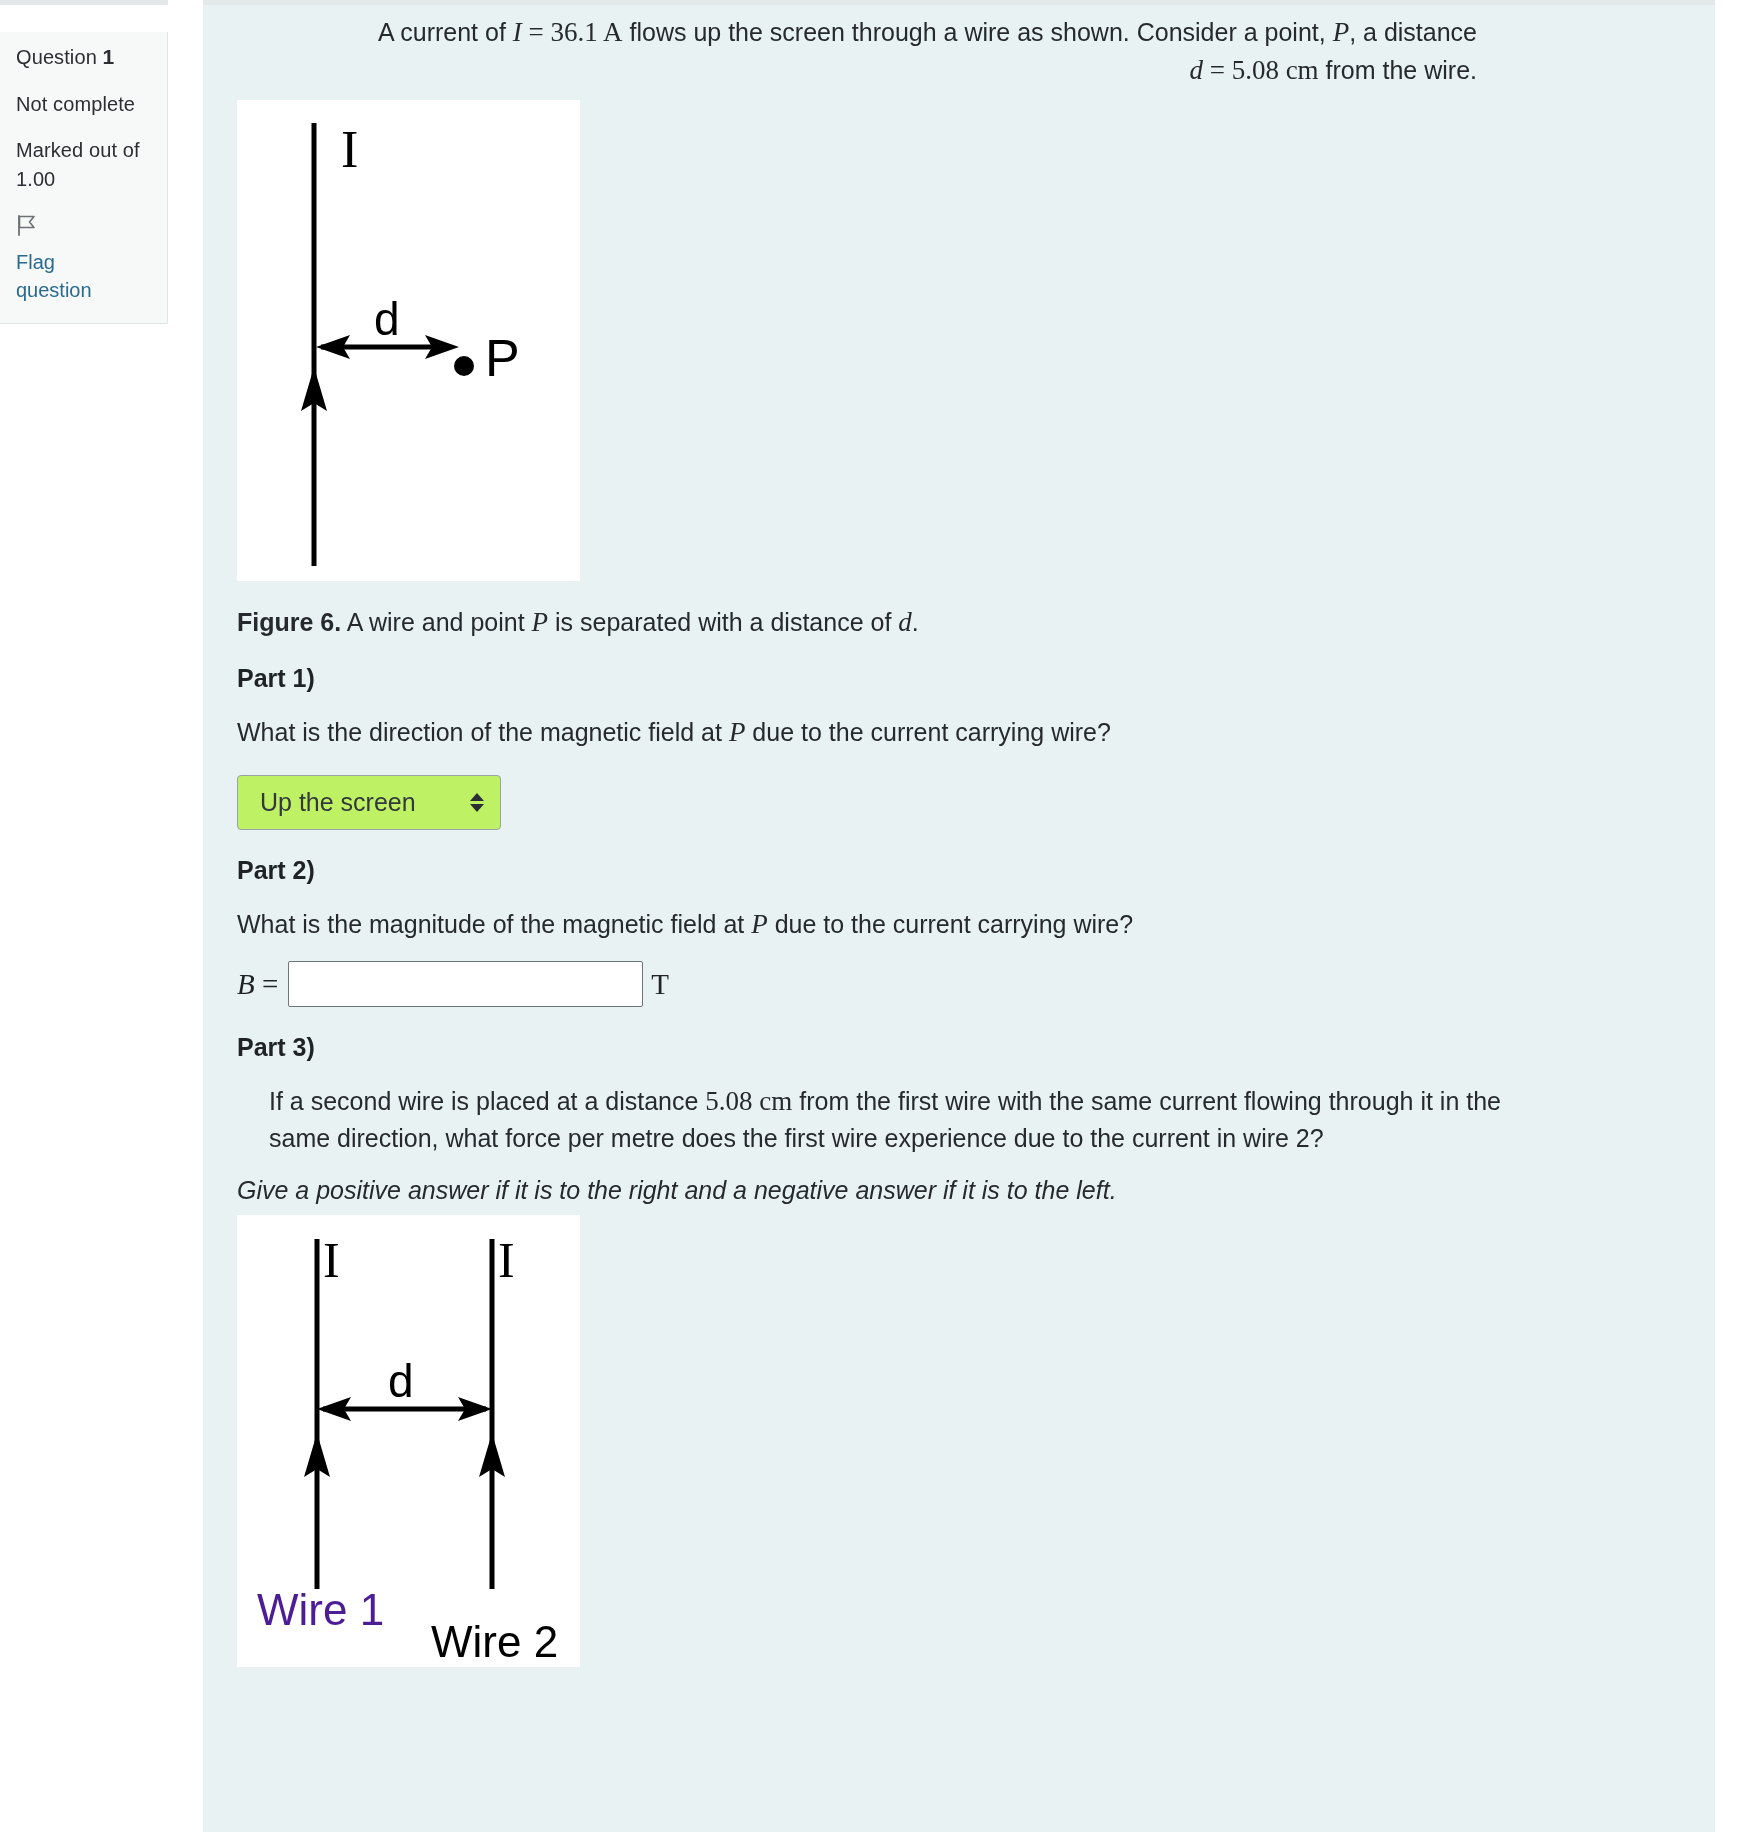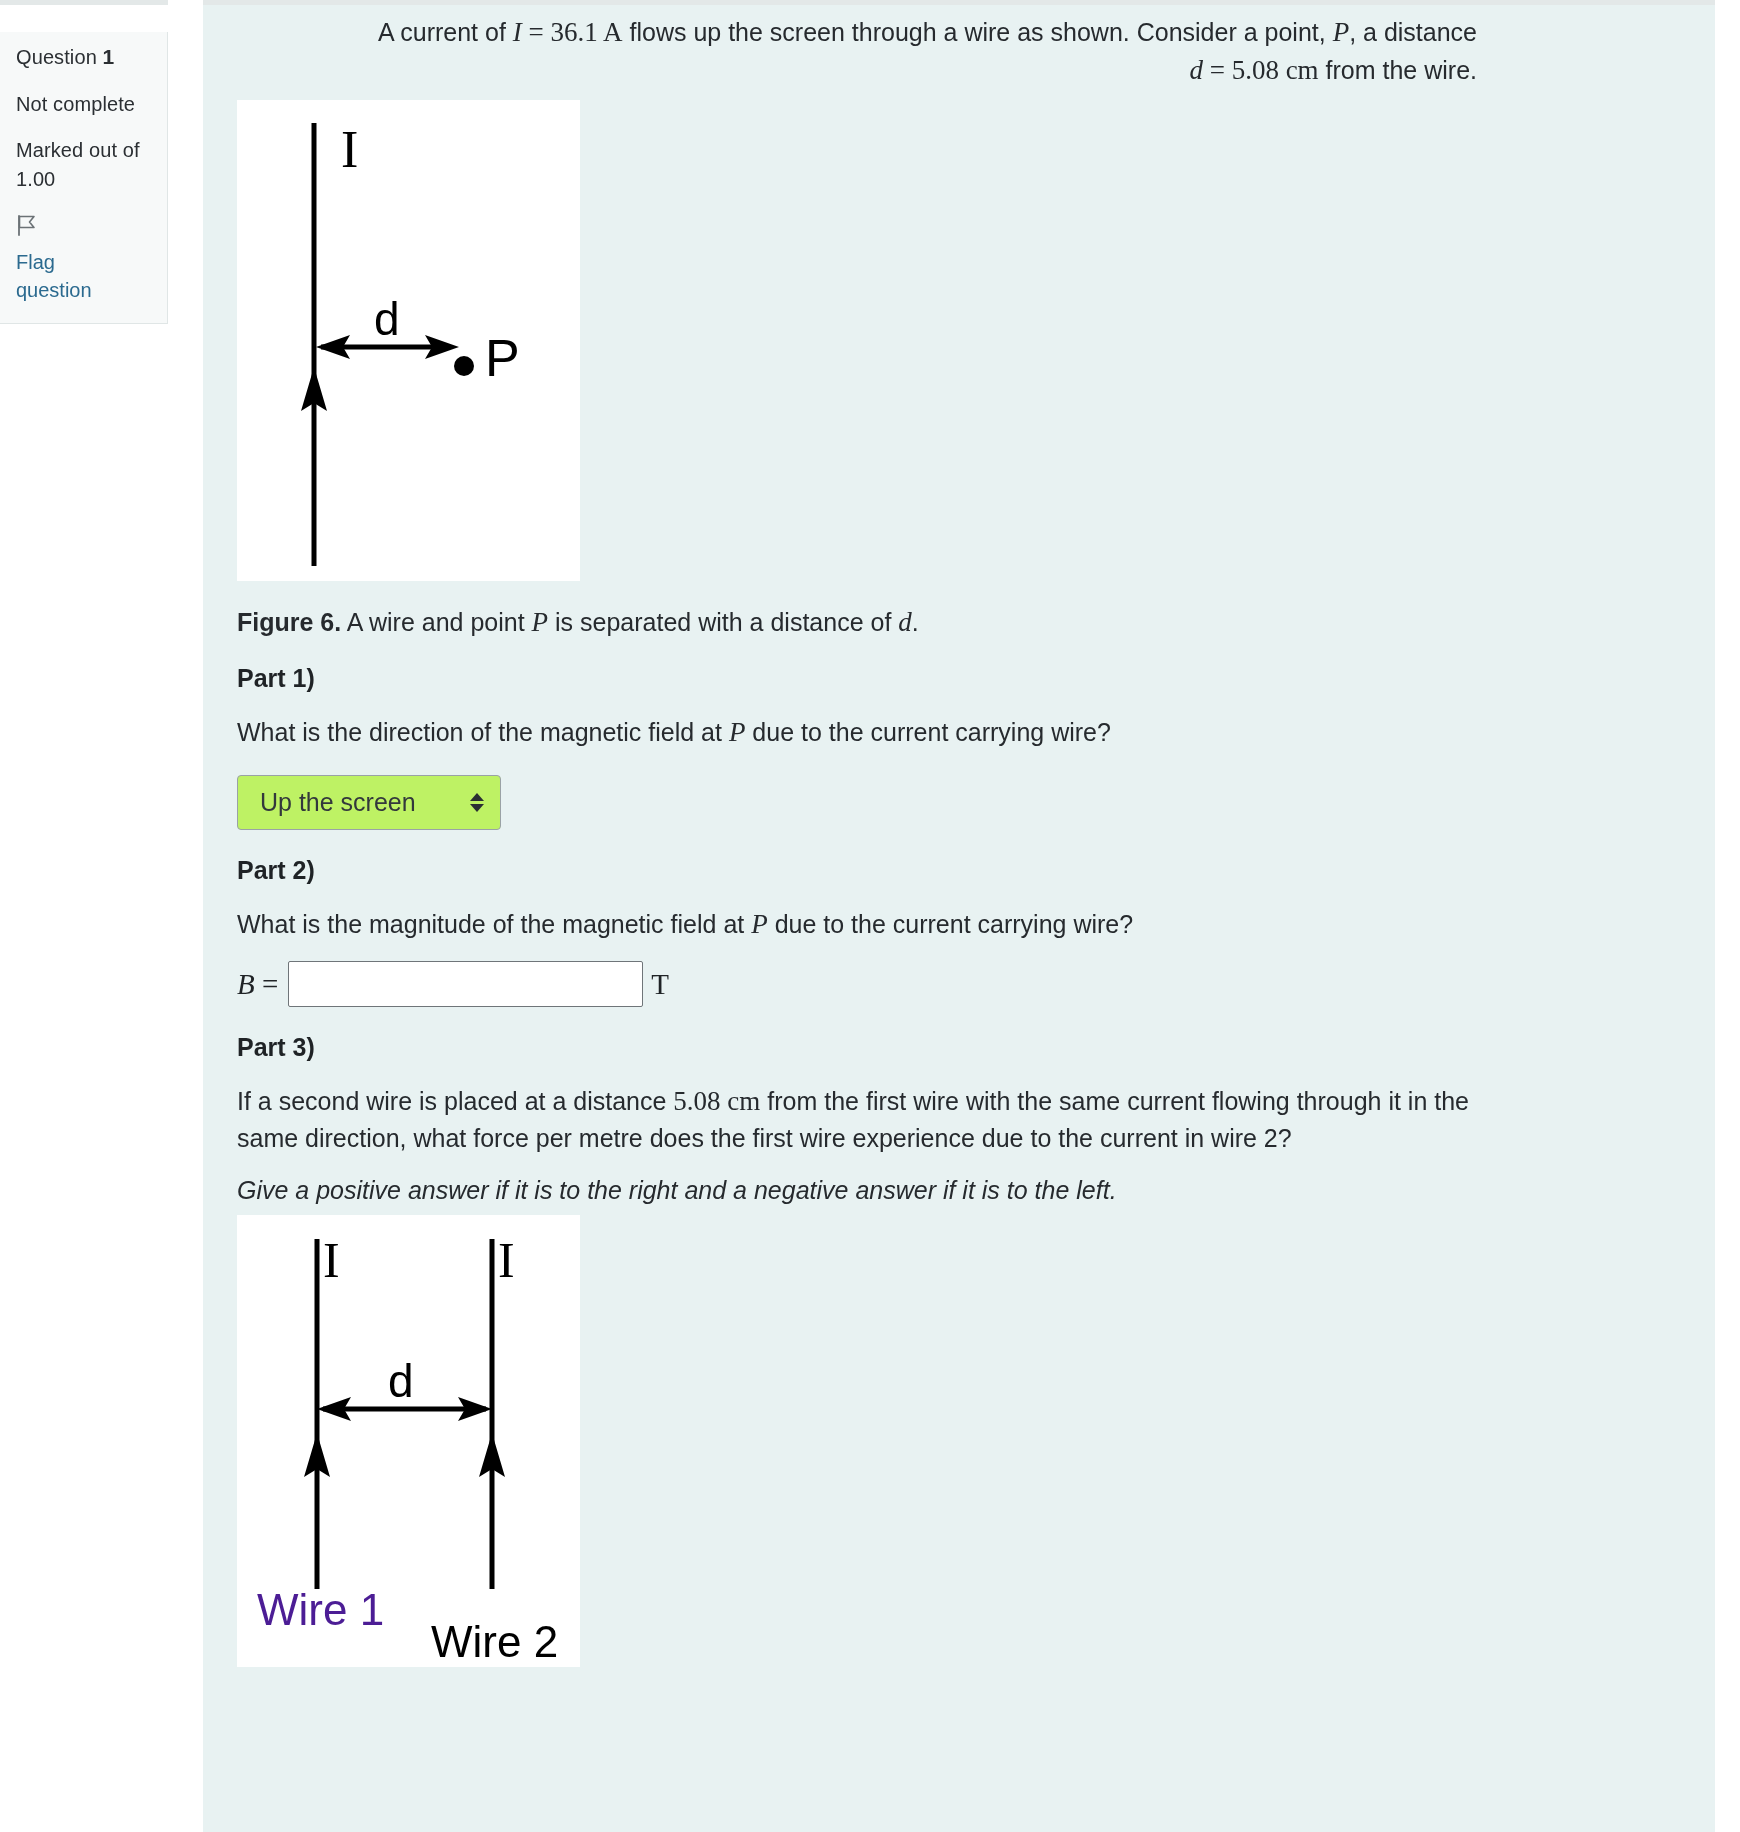--- a/index.html
+++ b/index.html
@@ -307,21 +307,21 @@
     <p class="body-text">
       <span>What is the magnitude of the magnetic field at </span><span class="mathv">P</span><span> due to the current carrying wire?</span>
     </p>
     <div class="answer-row">
       <span class="eq-label"><i>B</i><span> =</span></span>
       <input class="answer-input" type="text" value="" style="">
       <span class="unit-label">T</span>
     </div>
 
     <div class="part-head">Part 3)</div>
-    <p class="body-text" style="max-width:1240px;">
+    <p class="body-text" style="max-width:1240px;margin-left:32px;">
       <span>If a second wire is placed at a distance </span><span class="mathn">5.08</span><span class="mathn"> cm</span><span> from the first wire with the same current flowing through it in the same direction, what force per metre does the first wire experience due to the current in wire 2?</span>
     </p>
     <p class="italic-note">Give a positive answer if it is to the right and a negative answer if it is to the left.</p>
 
     <div class="figure-box fig2">
       <svg width="343" height="452" viewBox="0 0 343 452">
 
         <line x1="80" y1="24" x2="80" y2="374" stroke="#000000" stroke-width="5"></line>
         <polygon points="80,218 93,262 80,254 67,262" fill="#000000"></polygon>
 

